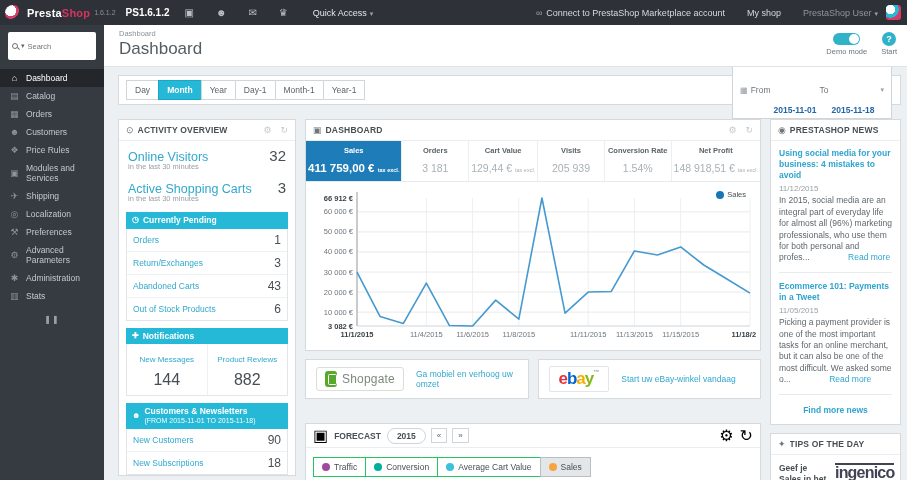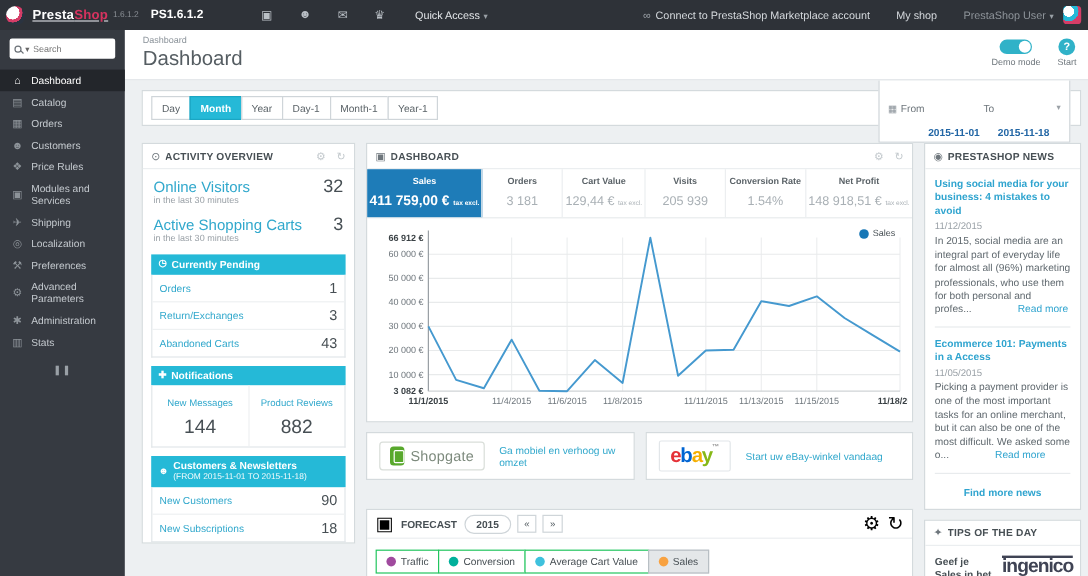--- a/index.html
+++ b/index.html
@@ -5,35 +5,35 @@
   *{margin:0;padding:0;box-sizing:border-box;}
   html,body{width:907px;height:480px;overflow:hidden;background:#edf0f2;
     font-family:"Liberation Sans",sans-serif;-webkit-font-smoothing:antialiased;}
   a{text-decoration:none;cursor:pointer;}
   
   .topbar{position:absolute;top:0;left:0;right:0;height:25px;background:#2e3238;
     display:flex;align-items:center;justify-content:space-between;z-index:30;color:#cfd3d8;}
   .tb-left,.tb-right{display:flex;align-items:center;height:100%;}
   .logo-badge{width:16px;height:16px;border-radius:50%;margin:0 6px 0 5px;
     background:radial-gradient(circle at 35% 35%,#ffffff 0 38%,#d53d67 39% 55%,#2a3340 56% 100%);}
-  .brand{font-size:11px;font-weight:bold;letter-spacing:.2px;text-decoration:underline;}
+  .brand{font-size:11px;font-weight:bold;letter-spacing:.2px;}
   .brand .p1{color:#fff;}.brand .p2{color:#d6335f;}
   .ver{font-size:7px;color:#8b9096;margin:0 10px 0 4px;}
-  .shoptag{font-size:10px;font-weight:bold;color:#fff;margin-right:37px;}
+  .shoptag{font-size:10px;font-weight:bold;color:#fff;margin-right:4px;}
   .tb-ic{font-size:10px;color:#b9bfc5;margin:0 11px;cursor:pointer;}
   .qa{font-size:9px;color:#e3e6e9;margin-left:14px;cursor:pointer;}
   .caret{font-size:7px;color:#9aa0a6;margin-left:3px;}
   .tb-link{font-size:9px;color:#d6dade;margin-right:22px;display:flex;align-items:center;gap:4px;}
   .tb-link .lic{font-size:9px;color:#9aa0a6;}
   .tb-user{font-size:9px;color:#8f959b;margin-right:8px;}
   .avatar{width:15px;height:15px;border-radius:3px;margin-right:6px;
     background:radial-gradient(circle at 30% 30%,#ffffff 0 30%,#25b9d7 31% 55%,#d53d67 56% 100%);}
   
   .sidebar{position:absolute;top:25px;left:0;width:104px;bottom:0;background:#363a41;z-index:20;}
-  .side-search{margin:7px 8px 9px 8px;height:17px;background:#fff;border-radius:2px;
+  .side-search{margin:7px 8px 9px 8px;height:28px;background:#fff;border-radius:2px;
     display:flex;align-items:center;padding:0 4px;gap:3px;}
   .mag{width:6px;height:6px;border:1px solid #6b7177;border-radius:50%;position:relative;flex:none;}
   .mag::after{content:"";position:absolute;width:3px;height:1px;background:#6b7177;
     transform:rotate(45deg);right:-3px;bottom:-1px;}
   .side-search .caret{margin:0;color:#666;}
   .side-search input{border:none;outline:none;width:58px;font-size:7.5px;color:#444;
     font-family:"Liberation Sans",sans-serif;}
   .menu-item{display:flex;align-items:center;gap:6px;padding:4px 9px;cursor:pointer;
     font-size:8.5px;color:#c4c9ce;}
   .menu-item .mi-ic{width:11px;font-size:9px;color:#8d9399;text-align:center;flex:none;}
@@ -321,20 +321,24 @@
                 <a>Orders</a>
                 <span class="sval">1</span>
               </div>
             <div class="srow">
                 <a>Return/Exchanges</a>
                 <span class="sval">3</span>
               </div>
             <div class="srow">
                 <a>Abandoned Carts</a>
                 <span class="sval">43</span>
+              </div>
+            <div class="srow">
+                <a>Out of Stock Products</a>
+                <span class="sval">6</span>
               </div>
           </div>
         </div>
 
         <div class="sect">
           <div class="sect-hd">
               <span class="sic">✚</span>
               <span>Notifications</span>
             </div>
           <div class="sect-body notif-grid">
@@ -496,21 +500,21 @@
           <span class="ttl">PRESTASHOP NEWS</span>
         </div>
         <div class="news-body">
           <div class="article">
             <a class="a-title">Using social media for your business: 4 mistakes to avoid</a>
             <div class="a-date">11/12/2015</div>
             <div class="a-x"><span>In 2015, social media are an integral part of everyday life for almost all (96%) marketing professionals, who use them for both personal and profes... </span><a>Read more</a></div>
           </div>
           <div class="news-div"></div>
           <div class="article">
-            <a class="a-title">Ecommerce 101: Payments in a Access</a>
+            <a class="a-title">Ecommerce 101: Payments in a Tweet</a>
             <div class="a-date">11/05/2015</div>
             <div class="a-x"><span>Picking a payment provider is one of the most important tasks for an online merchant, but it can also be one of the most difficult. We asked some o... </span><a>Read more</a></div>
           </div>
           <div class="news-div"></div>
           <a class="find-more">Find more news</a>
         </div>
       </section>
 
       <section class="panel">
         <div class="panel-hd">

